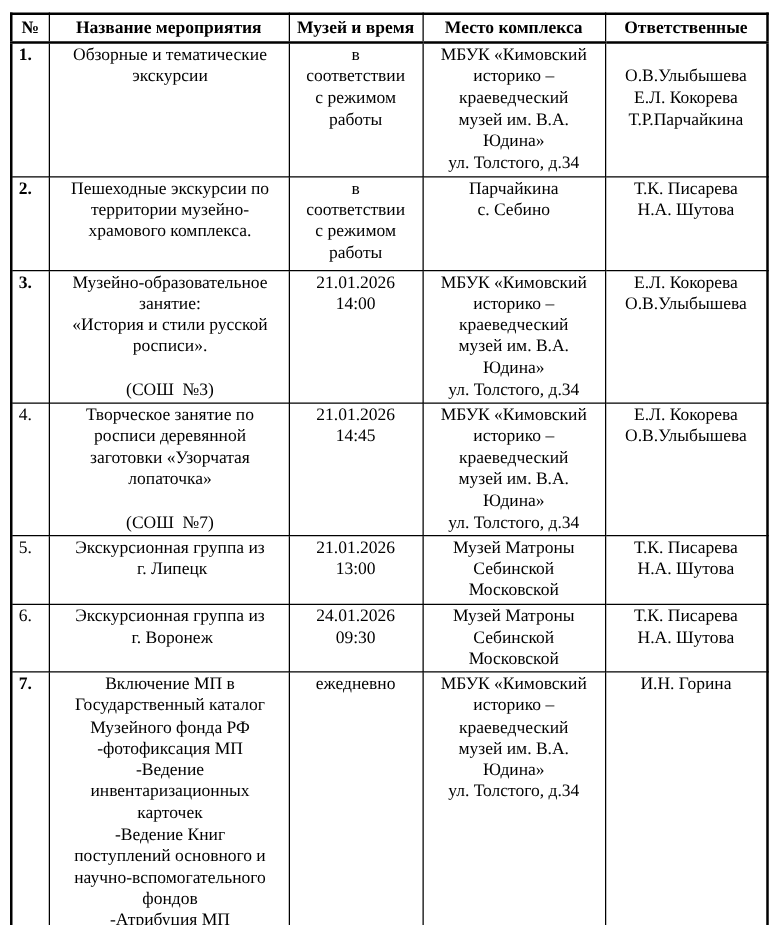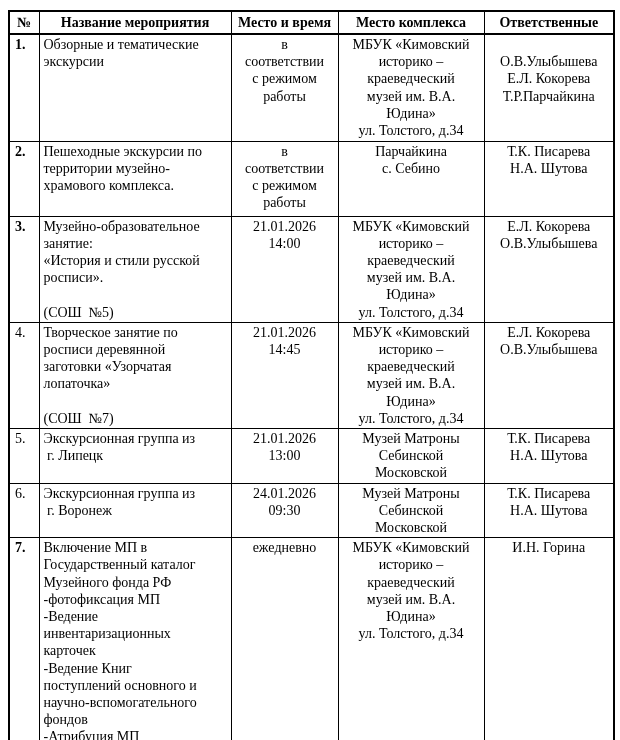--- a/index.html
+++ b/index.html
@@ -31,21 +31,21 @@
     padding:1px 2px;
     line-height:16px;
   }
   td{
     vertical-align:top;
     white-space:pre-wrap;
     padding:1px 3px;
   }
   td.col-num{text-align:left;padding-left:5px;font-weight:normal;}
   td.col-num.num-bold{font-weight:bold;}
-  td.col-name{text-align:left;padding-left:4px;padding-right:2px;}
+  td.col-name{text-align:center;padding-left:4px;padding-right:2px;}
   td.col-date,td.col-loc,td.col-resp{text-align:center;padding-left:2px;padding-right:2px;}
   tr.tr-header{height:23px;}
   tr.tr-0{height:107px;}
   tr.tr-1{height:75px;}
   tr.tr-2{height:103px;}
   tr.tr-3{height:105px;}
   tr.tr-4{height:54px;}
   tr.tr-5{height:53px;}
   tr.tr-6{height:205px;}
 </style>
@@ -58,21 +58,21 @@
       <col style="width:30px">
       <col style="width:192px">
       <col style="width:107px">
       <col style="width:146px">
       <col style="width:130px">
     </colgroup>
     <thead>
       <tr class="tr-header">
         <th>№</th>
         <th>Название мероприятия</th>
-        <th>Место и время</th>
+        <th>Музей и время</th>
         <th>Место комплекса</th>
         <th>Ответственные</th>
       </tr>
     </thead>
     <tbody>
       <tr class="tr-0">
         <td class="col-num num-bold">1.</td>
         <td class="col-name">Обзорные и тематические
 экскурсии</td>
         <td class="col-date">в
@@ -104,21 +104,21 @@
         <td class="col-resp">Т.К. Писарева
 Н.А. Шутова</td>
       </tr>
       <tr class="tr-2">
         <td class="col-num num-bold">3.</td>
         <td class="col-name">Музейно-образовательное
 занятие:
 «История и стили русской
 росписи».
 
-(СОШ  №5)</td>
+(СОШ  №3)</td>
         <td class="col-date">21.01.2026
 14:00</td>
         <td class="col-loc">МБУК «Кимовский
 историко –
 краеведческий
 музей им. В.А.
 Юдина»
 ул. Толстого, д.34</td>
         <td class="col-resp">Е.Л. Кокорева
 О.В.Улыбышева</td>

